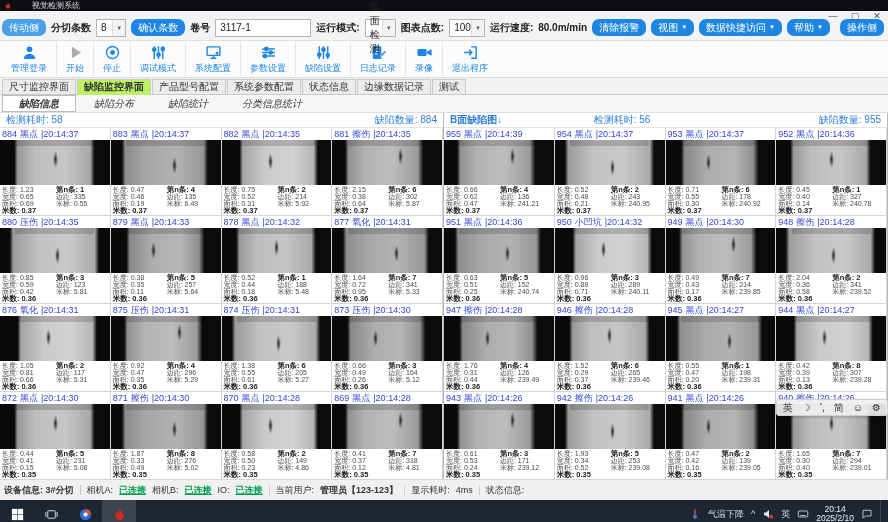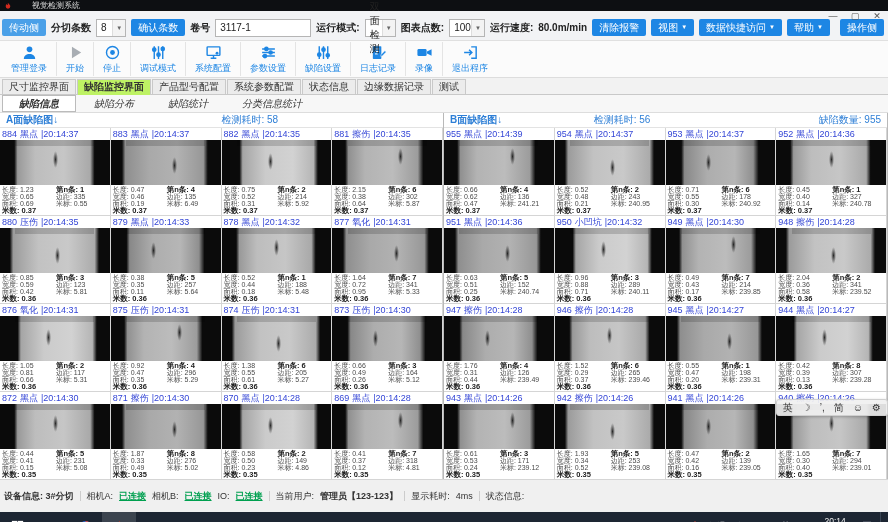--- a/index.html
+++ b/index.html
@@ -6,21 +6,21 @@
   *{box-sizing:border-box;font-family:"Liberation Sans","DejaVu Sans",sans-serif;}
   .app{position:relative;width:888px;height:522px;background:#f4f4f4;overflow:hidden;margin:0 auto;}
   
   .titlebar{height:11px;background:#0d0f12;display:flex;align-items:center;padding:0 4px;gap:20px;}
   .titlebar .logo{width:8px;height:8px;}
   .titlebar .ttl{color:#ddd;font-size:8px;line-height:8px;}
   
   .toolbar1{position:relative;height:30px;background:#f2f3f5;border-bottom:1px solid #e0e0e0;display:flex;align-items:center;gap:5px;padding:6px 4px 2px 2px;}
   .winctl{position:absolute;top:0;right:4px;display:flex;gap:8px;}
   .winctl span{font-size:9px;color:#555;width:14px;text-align:center;cursor:default;}
-  .btn{background:#1d86e4;color:#fff;font-size:10px;padding:3px 7px;border-radius:2px;white-space:nowrap;display:inline-flex;align-items:center;gap:3px;line-height:11px;}
+  .btn{background:#1d86e4;color:#fff;font-size:10px;padding:3px 7px;border-radius:7px;white-space:nowrap;display:inline-flex;align-items:center;gap:3px;line-height:11px;}
   .btn.light{background:#4aa0e8;}
   .btn .arr{font-size:6px;}
   .lbl{font-size:10px;color:#222;font-weight:bold;white-space:nowrap;}
   .combo{background:#fff;border:1px solid #b5b5b5;height:18px;display:flex;align-items:center;font-size:10px;color:#222;padding-left:4px;}
   .combo .cv{flex:1;}
   .combo .ca{width:13px;color:#666;font-size:6px;text-align:center;border-left:1px solid #ddd;align-self:stretch;display:flex;align-items:center;justify-content:center;background:#f3f3f3;}
   .tinput{background:#fff;border:1px solid #b5b5b5;height:18px;font-size:10px;color:#222;padding:0 4px;width:96px;}
   .speedval{font-size:10px;color:#222;font-weight:bold;}
   .spacer{flex:1;}
   
@@ -60,21 +60,21 @@
   .v0 .mark{left:48%;top:24%;} .v1 .mark{left:56%;top:38%;} .v2 .mark{left:42%;top:28%;}
   .v3 .mark{left:60%;top:18%;} .v4 .mark{left:50%;top:42%;} .v5 .mark{left:37%;top:32%;}
   .cell-stats{flex:1;display:flex;padding:1px 2px;gap:2px;}
   .scol{width:50%;}
   .sline{display:flex;gap:2px;font-size:7px;line-height:7px;color:#4a4a4a;white-space:nowrap;}
   .sline.bold{font-weight:bold;color:#222;font-size:7.5px;}
   
   .imebar{position:absolute;right:0;top:286px;height:17px;background:rgba(240,240,240,0.92);border:1px solid #cfcfcf;border-radius:3px;box-shadow:0 1px 3px rgba(0,0,0,0.25);display:flex;align-items:center;padding:0 6px;gap:9px;}
   .imebar span{font-size:10px;color:#333;line-height:10px;}
   
-  .statusbar{height:17px;background:#f0f0f0;border-top:1px solid #d7d7d7;display:flex;align-items:center;font-size:9px;color:#333;padding:16px 4px;gap:6px;white-space:nowrap;}
+  .statusbar{height:17px;background:#f0f0f0;border-top:1px solid #d7d7d7;display:flex;align-items:center;font-size:9px;color:#333;padding:10px 4px;gap:6px;white-space:nowrap;}
   .statusbar .sep{width:1px;height:10px;background:#ccc;}
   .statusbar b{font-weight:bold;}
   .ok{color:var(--green);font-weight:bold;text-decoration:underline;}
   
   .taskbar{height:28px;background:#1d2633;display:flex;align-items:stretch;color:#eee;}
   .tb-left{display:flex;align-items:stretch;}
   .tbico{width:34px;display:flex;align-items:center;justify-content:center;}
   .tbico svg{width:15px;height:15px;}
   .tbico.active{background:rgba(255,255,255,0.14);box-shadow:inset 0 -2px 0 #e05a4e;}
   .tb-right{margin-left:auto;display:flex;align-items:center;gap:7px;padding-right:4px;}
@@ -232,22 +232,22 @@
   <div class="subtabs">
       <div class="stab active">缺陷信息</div>
       <div class="stab">缺陷分布</div>
       <div class="stab">缺陷统计</div>
       <div class="stab">分类信息统计</div>
     </div>
 
   <div class="content">
     <div class="panel">
       <div class="phead">
-        <span class="pt">A面缺陷图↓</span>
         <span class="pc1"><span>检测耗时:</span> <span>58</span></span>
+        <span class="pc2"><span>缺陷数量:</span> <span>884</span></span>
       </div>
       <div class="grid">
   <div class="cell">
     <div class="cell-head">
       <span class="c-id">884</span>
       <span class="c-type">黑点</span>
       <span class="c-time">|20:14:37</span>
     </div>
     <div class="cell-img v0">
               <i class="mark"></i>

